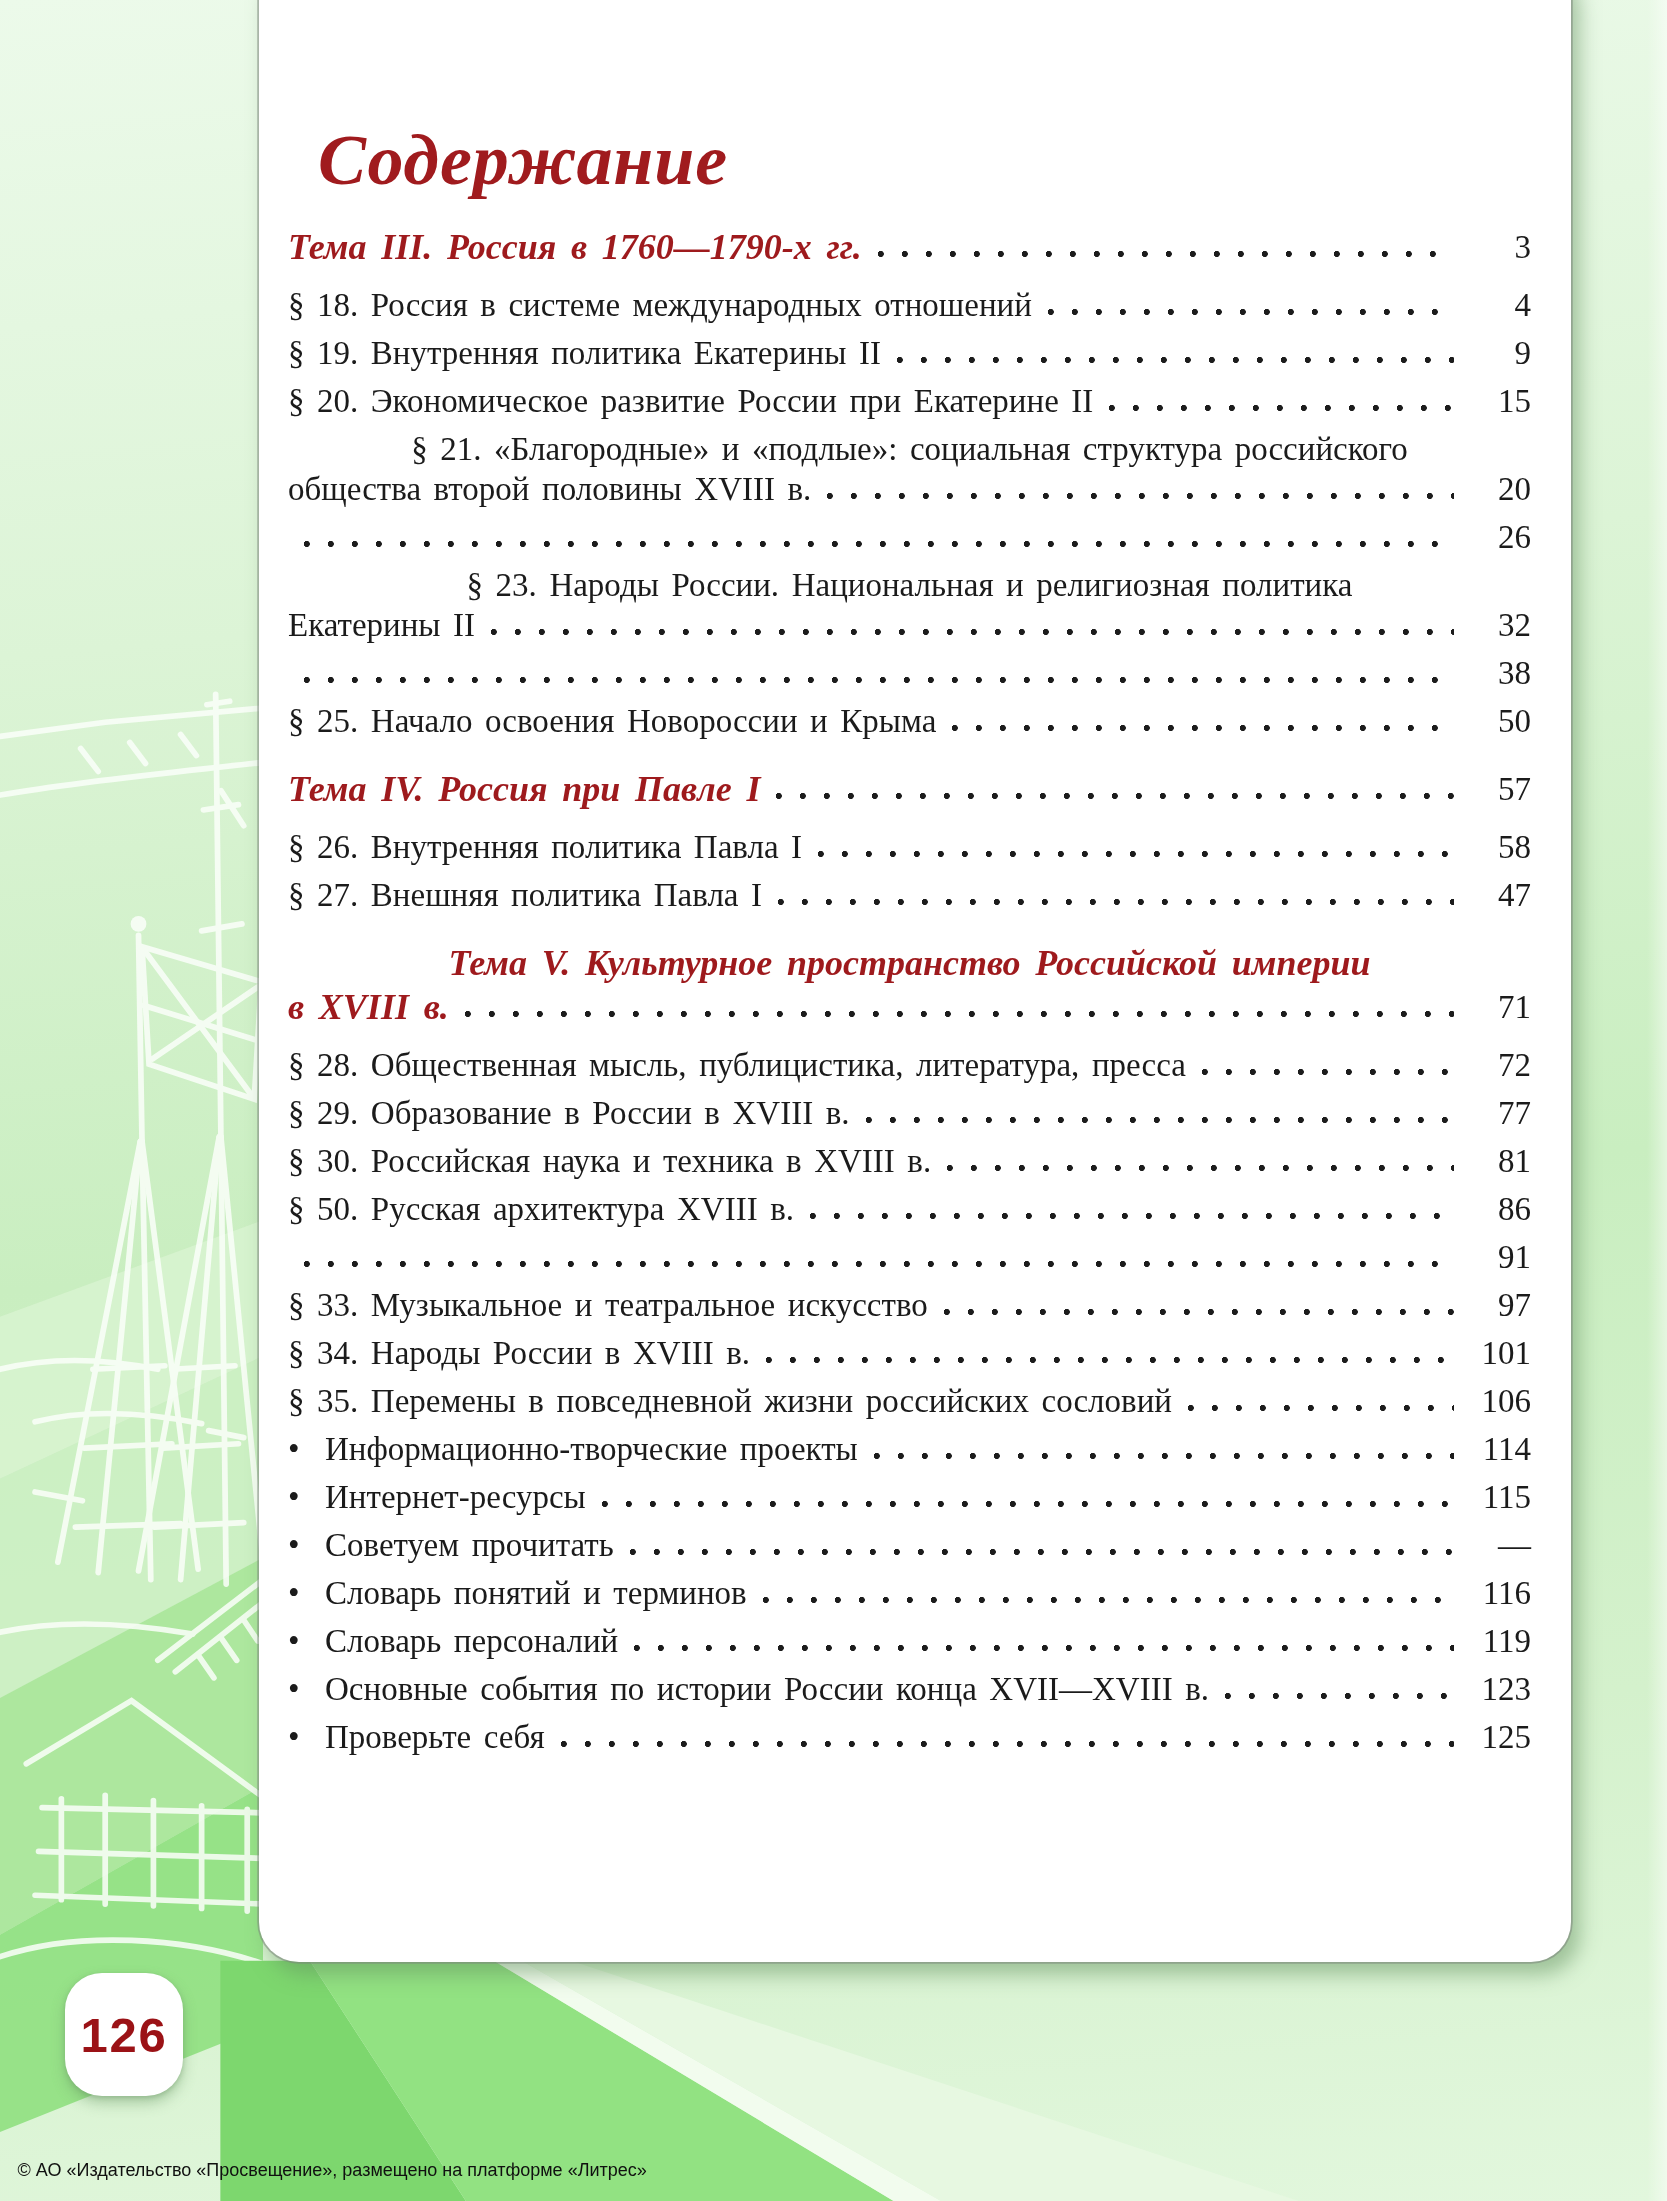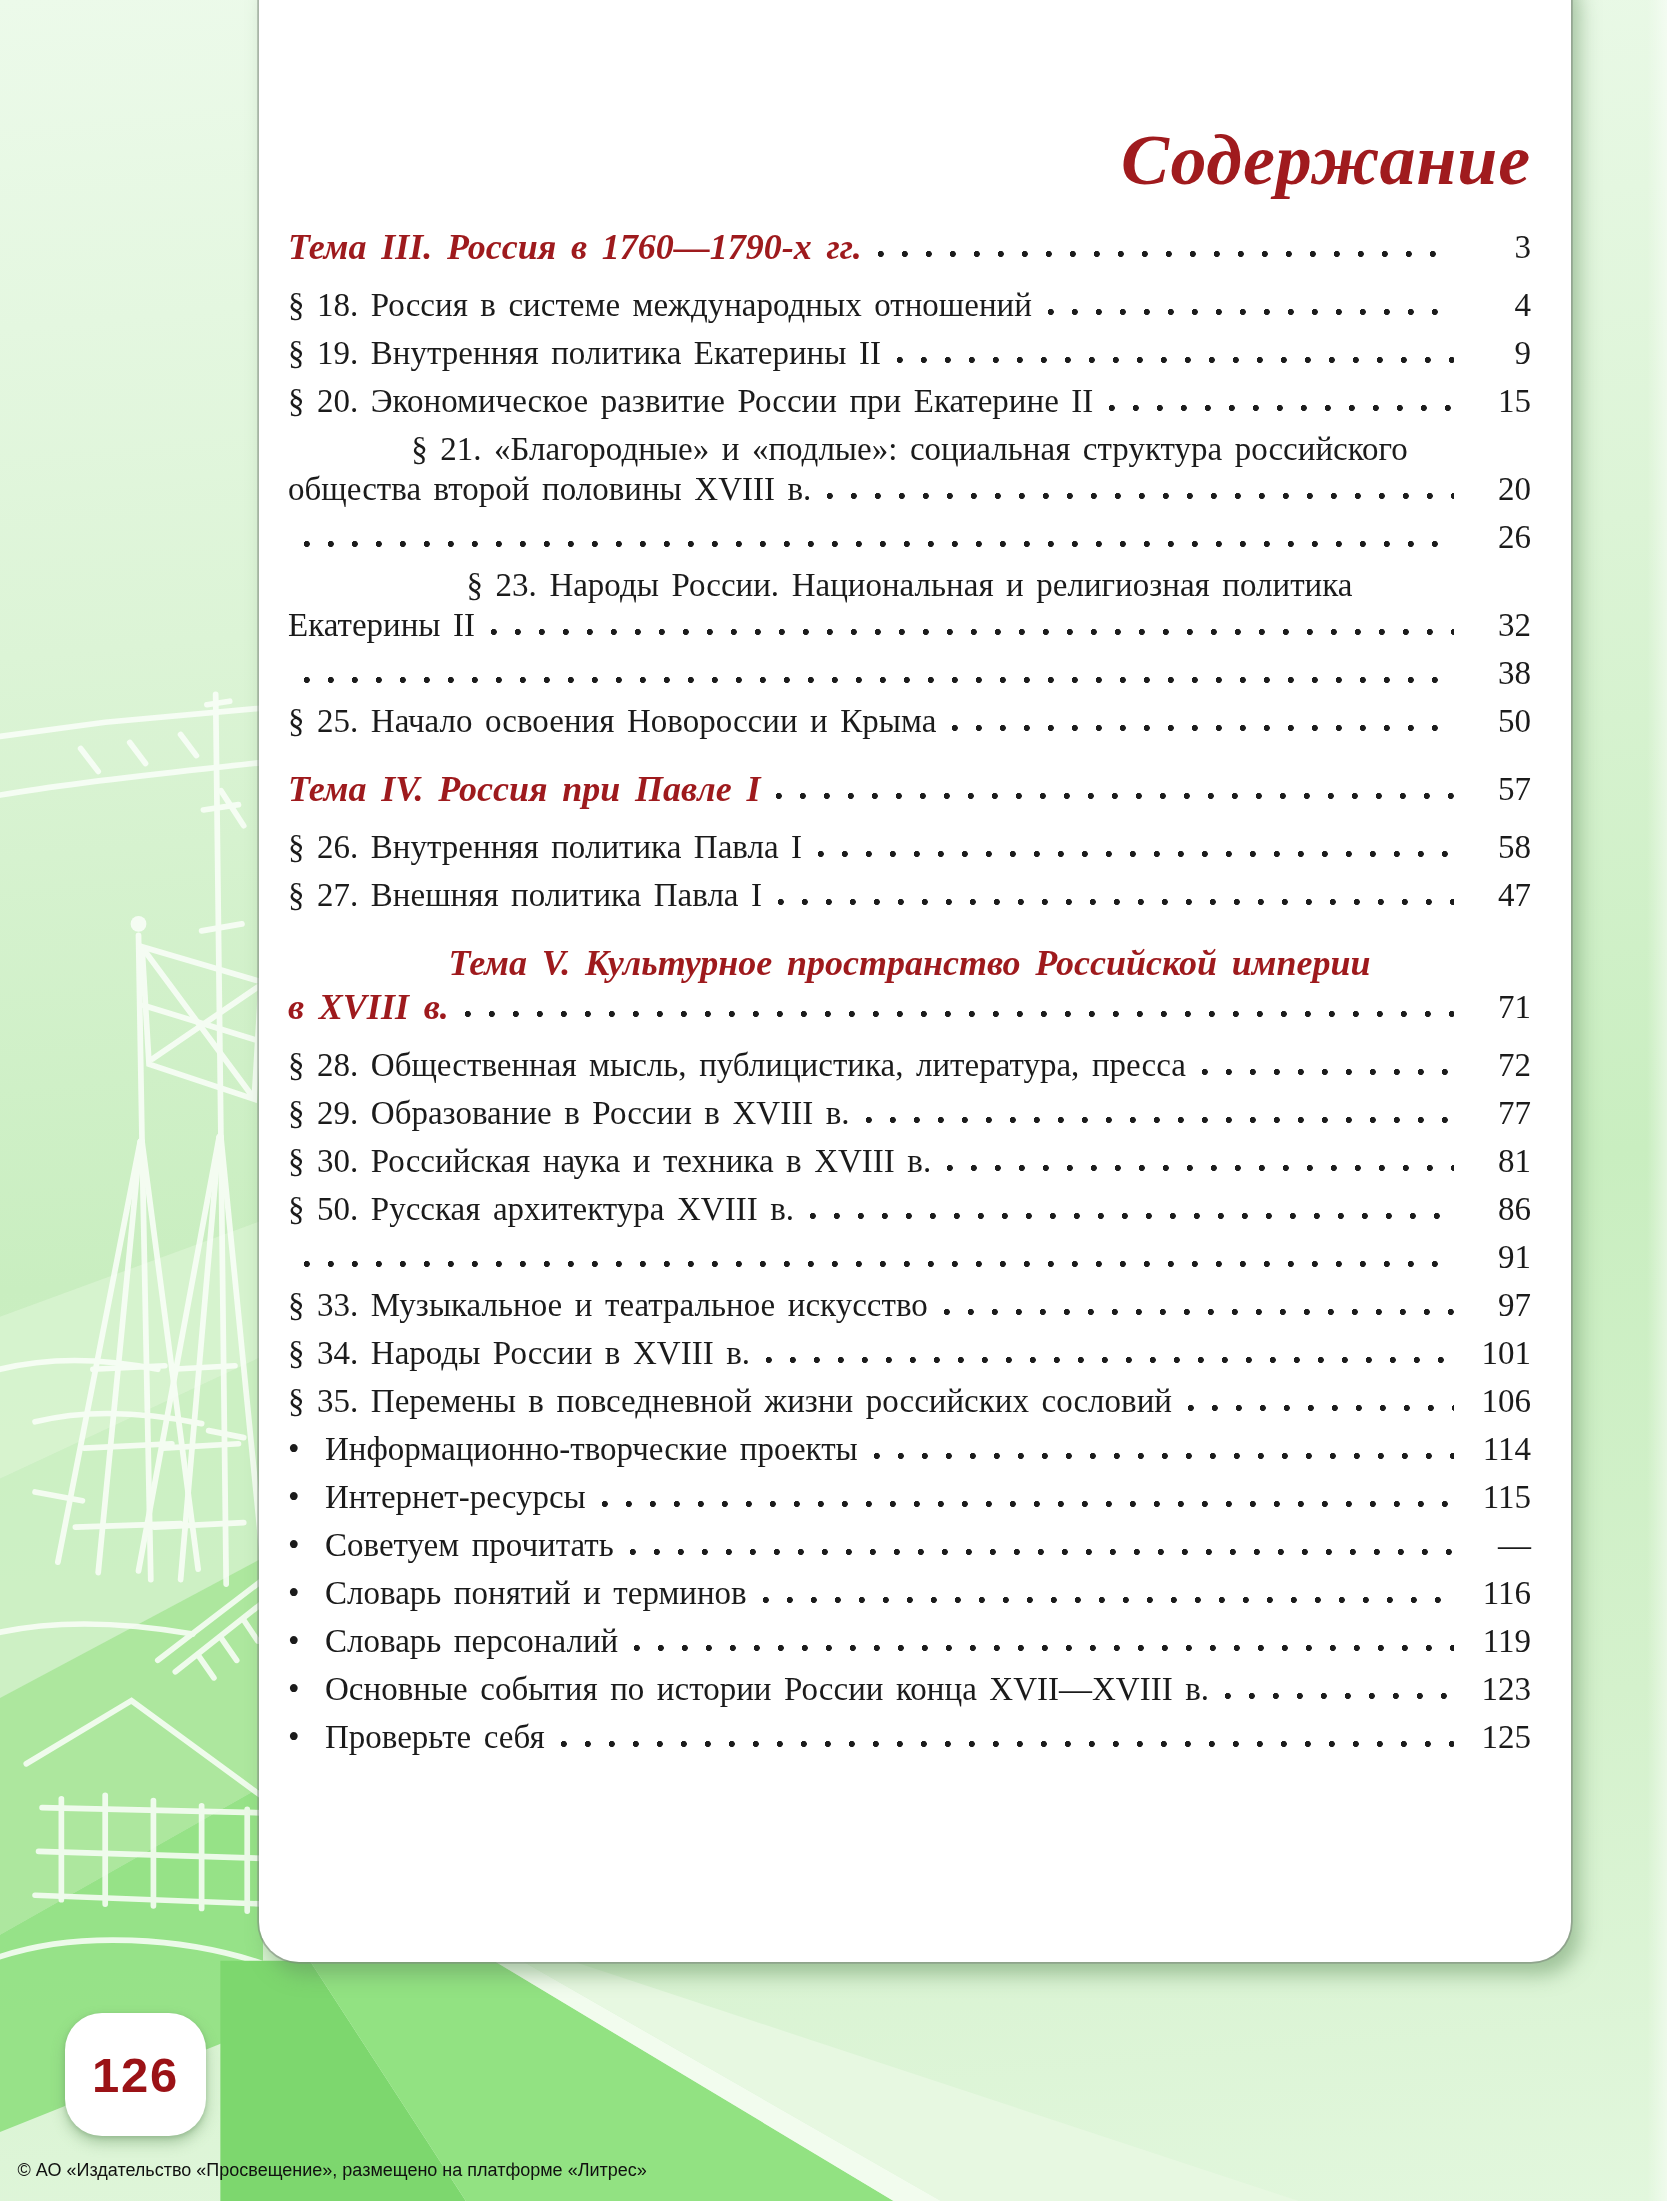--- a/index.html
+++ b/index.html
@@ -13,21 +13,21 @@
   .rightband{position:absolute;right:0;top:0;width:21px;height:100%;z-index:1;
     background:linear-gradient(90deg,rgba(255,255,255,0),rgba(255,255,255,.5));}
   .card{
     position:absolute;left:259px;top:-44px;width:1312px;height:2006px;
     background:#ffffff;border-radius:40px;z-index:2;
     box-shadow:0 0 0 1.8px rgba(125,135,125,.55), 8.8px 13px 19.3px rgba(100,145,95,.5);
   }
   .content{padding:167px 40px 0 29px;box-sizing:border-box;}
   .title{
     font-family:"Liberation Serif",serif;font-style:italic;font-weight:700;
-    font-size:72px;line-height:1.05;color:#a01b1e;margin:0 0 23px 30px;letter-spacing:0.9px;text-align:right;
+    font-size:72px;line-height:1.05;color:#a01b1e;margin:0 0 23px 30px;letter-spacing:0.9px;
   }
   .entry{font-size:33px;line-height:40px;color:#1b1b1b;margin:8px 0 7px;word-spacing:.13em;}
   .entry .row{display:flex;align-items:flex-end;}
   .entry .t{flex:0 1 auto;}
   .entry .wrapline{display:block;text-align:center;}
   .entry .marker{flex:0 0 37px;font-size:33px;}
   .dots{
     flex:1 1 21px;height:9.7px;margin:0 3.5px 8px 14px;
     background:radial-gradient(circle at 4.8px 4.8px,#1c1c1c 2.7px,rgba(0,0,0,0) 3.3px) left bottom/24px 9.7px repeat-x;
   }
@@ -35,24 +35,23 @@
     flex:0 0 auto;min-width:74px;text-align:right;
     font-family:"Liberation Serif",serif;font-style:normal;font-weight:400;
     font-size:33px;color:#1b1b1b;
   }
   .entry.theme{
     font-style:italic;font-weight:700;font-size:36px;line-height:44px;
     color:#9e1a1d;margin:26px 0 16px;word-spacing:.16em;
   }
   .entry.theme .dots{margin-bottom:9.7px;}
   .badge{
-    position:absolute;left:65px;top:1973px;width:141px;height:123px;border-radius:37px;
+    position:absolute;left:65px;top:1973px;width:118px;height:123px;border-radius:37px;
     background:#ffffff;z-index:3;display:flex;align-items:center;justify-content:center;
     box-shadow:0 7px 14px rgba(105,150,100,.45),0 1.8px 4.4px rgba(105,150,100,.35);
-    margin-top:40px;
   }
   .badge span{font-family:"Liberation Sans",sans-serif;font-weight:700;font-size:49px;color:#9b1216;letter-spacing:1.8px;}
   .footer{
     position:absolute;left:17.6px;top:2159px;z-index:4;
     font-family:"Liberation Sans",sans-serif;font-size:18px;line-height:1.25;color:#101010;
   }
 </style>
 </head>
 <body>
 

